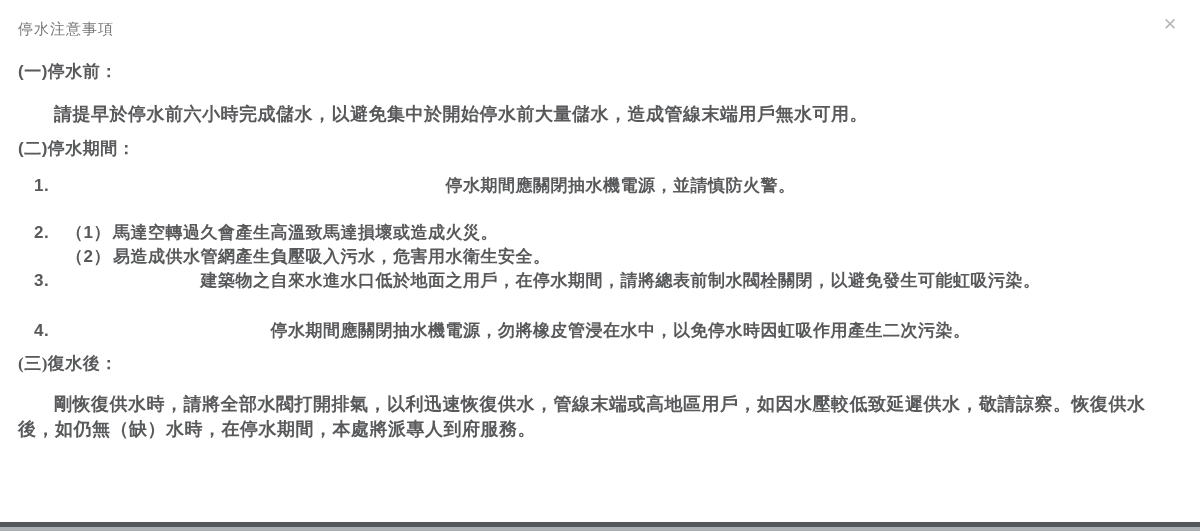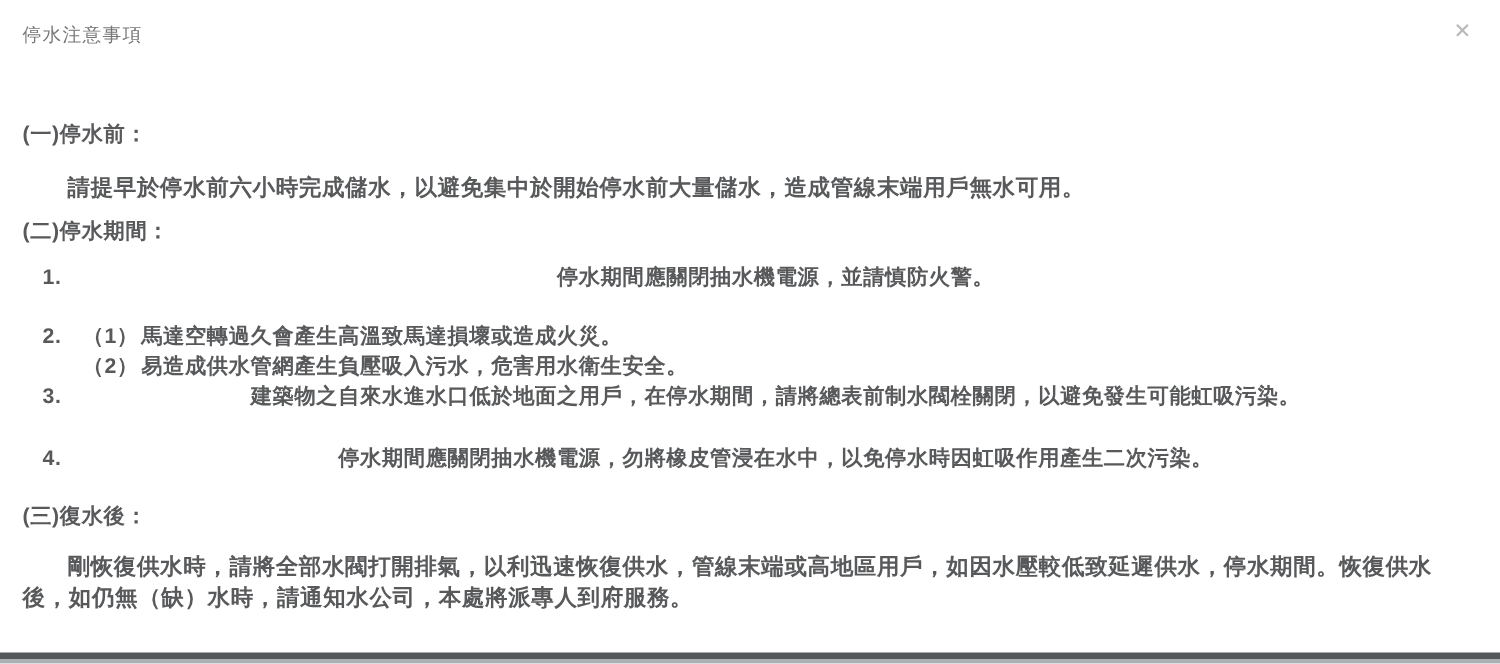--- a/index.html
+++ b/index.html
@@ -49,23 +49,23 @@
     color: #b9b9bb;
     font-weight: 400;
   }
   .section-heading {
     font-size: 17px;
     line-height: 24px;
     font-weight: 700;
     color: #58595b;
     letter-spacing: 0.5px;
   }
-  .heading-before { margin-top: 55px; }
+  .heading-before { margin-top: 19px; }
   .heading-during { margin-top: 11px; }
-  .heading-after  { margin-top: 22px; }
+  .heading-after  { margin-top: 9px; font-family: Liberation Serif, serif; }
   .body-paragraph {
     font-size: 18px;
     line-height: 25px;
     font-weight: 700;
     color: #58595b;
     text-indent: 2em;
     letter-spacing: 0.5px;
   }
   .para-before { margin-top: 18px; line-height: 24px; }
   .para-after  { margin-top: 16px; }
@@ -162,19 +162,19 @@
 
       <li class="notice-item item-4">
         <span class="item-number">4.</span>
         <span class="item-text">停水期間應關閉抽水機電源，勿將橡皮管浸在水中，以免停水時因虹吸作用產生二次污染。</span>
       </li>
 
     </ol>
 
     <div class="section-heading heading-after">(三)復水後：</div>
 
-    <p class="body-paragraph para-after">剛恢復供水時，請將全部水閥打開排氣，以利迅速恢復供水，管線末端或高地區用戶，如因水壓較低致延遲供水，停水期間。恢復供水後，如仍無（缺）水時，請通知水公司，本處將派專人到府服務。</p>
+    <p class="body-paragraph para-after">剛恢復供水時，請將全部水閥打開排氣，以利迅速恢復供水，管線末端或高地區用戶，如因水壓較低致延遲供水，敬請諒察。恢復供水後，如仍無（缺）水時，在停水期間，本處將派專人到府服務。</p>
 
   </div>
 
   <div class="page-edge"></div>
 
 </div>
 
 </body></html>

